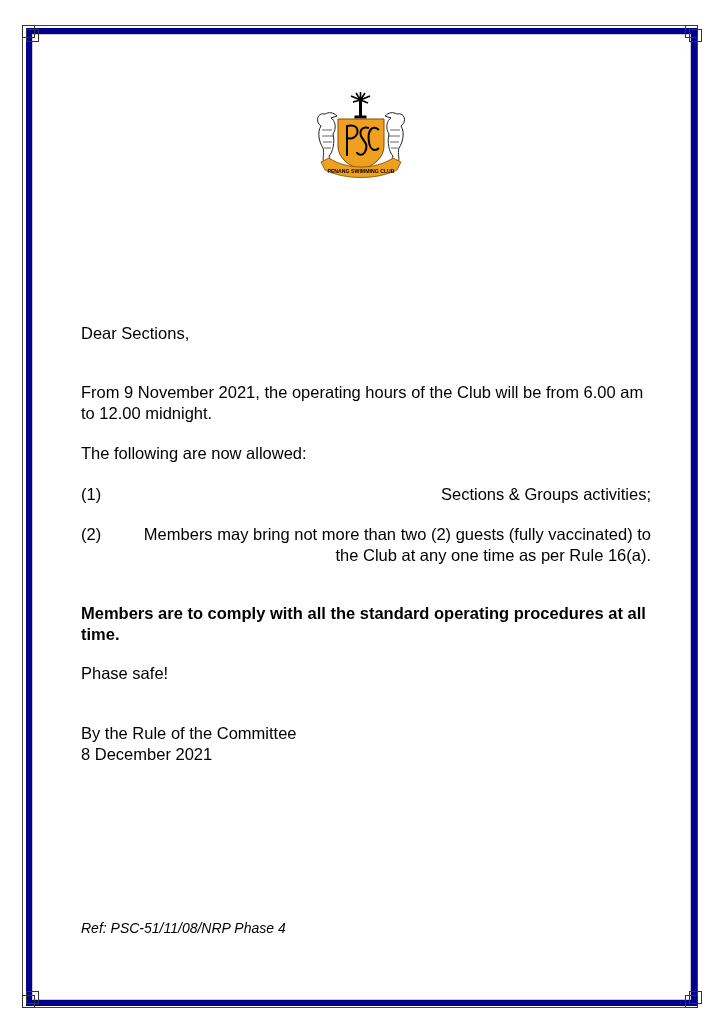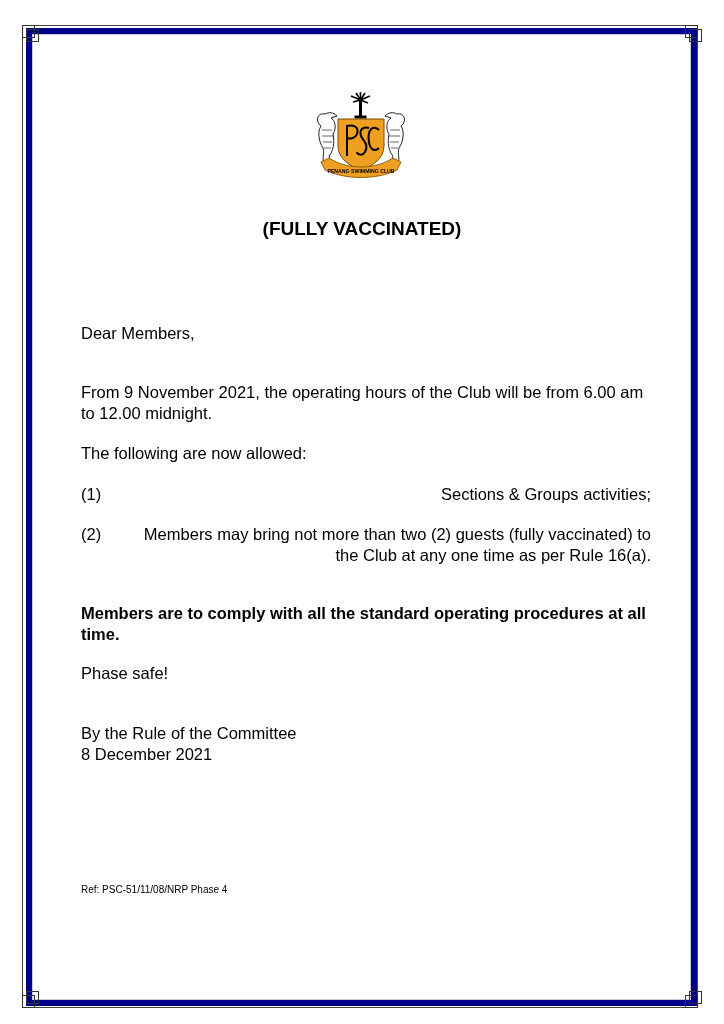--- a/index.html
+++ b/index.html
@@ -29,21 +29,21 @@
     .p-allowed { top: 443px; }
     .list-item { position: absolute; left: 81px; width: 565px; font-size: 16.5px; line-height: 21px; }
     .list-item .num { position: absolute; left: 0; top: 0; }
     .list-item .txt { position: absolute; left: 45px; width: 525px; text-align: right; }
     .li-1 { top: 484px; }
     .li-2 { top: 524px; }
     .p-comply { top: 603px; font-weight: bold; }
     .p-safe { top: 663px; }
     .p-order { top: 723px; }
     .p-date { top: 744px; }
-    .ref { position: absolute; left: 81px; top: 884px; font-size: 10px; }
+    .ref { position: absolute; left: 81px; top: 920px; font-size: 14px; font-style: italic; }
   </style>
 </head>
 <body>
 
 <div>
   <div class="frame-outer"></div>
   <div class="frame-bar"></div>
   <div class="frame-inner"></div>
   <div class="corner tl"></div>
   <div class="corner tl2"></div>
@@ -81,24 +81,23 @@
       <path d="M58 36 C52 34 48 38 50 44 C53 50 58 52 54 60 C51 65 46 62 46 60"></path>
       <path d="M68 38 C62 32 56 38 58 50 C59 58 64 60 68 56"></path>
     </g>
 
     <path d="M10 70 L18 66 C36 78 64 78 82 66 L90 70 L86 78 C66 88 34 88 14 78 Z" fill="#f0a020" stroke="#7a4a00" stroke-width="0.8"></path>
     <text x="50" y="81" font-size="5.2" text-anchor="middle" font-family="Liberation Sans, sans-serif" font-weight="bold" fill="#000">PENANG SWIMMING CLUB</text>
   </svg>
 </div>
 
 <div class="title">
-  <div>(FULLY VACCINATED)</div>
 </div>
 
-<div class="para p-salute">Dear Members,</div>
+<div class="para p-salute">Dear Sections,</div>
 <div class="para p-hours">From 9 November 2021, the operating hours of the Club will be from 6.00 am to 12.00 midnight.</div>
 <div class="para p-allowed">The following are now allowed:</div>
 
 <div class="list-item li-1">
   <span class="num">(1)</span>
   <span class="txt">Sections &amp; Groups activities;</span>
 </div>
 <div class="list-item li-2">
   <span class="num">(2)</span>
   <span class="txt">Members may bring not more than two (2) guests (fully vaccinated) to the Club at any one time as per Rule 16(a).</span>

